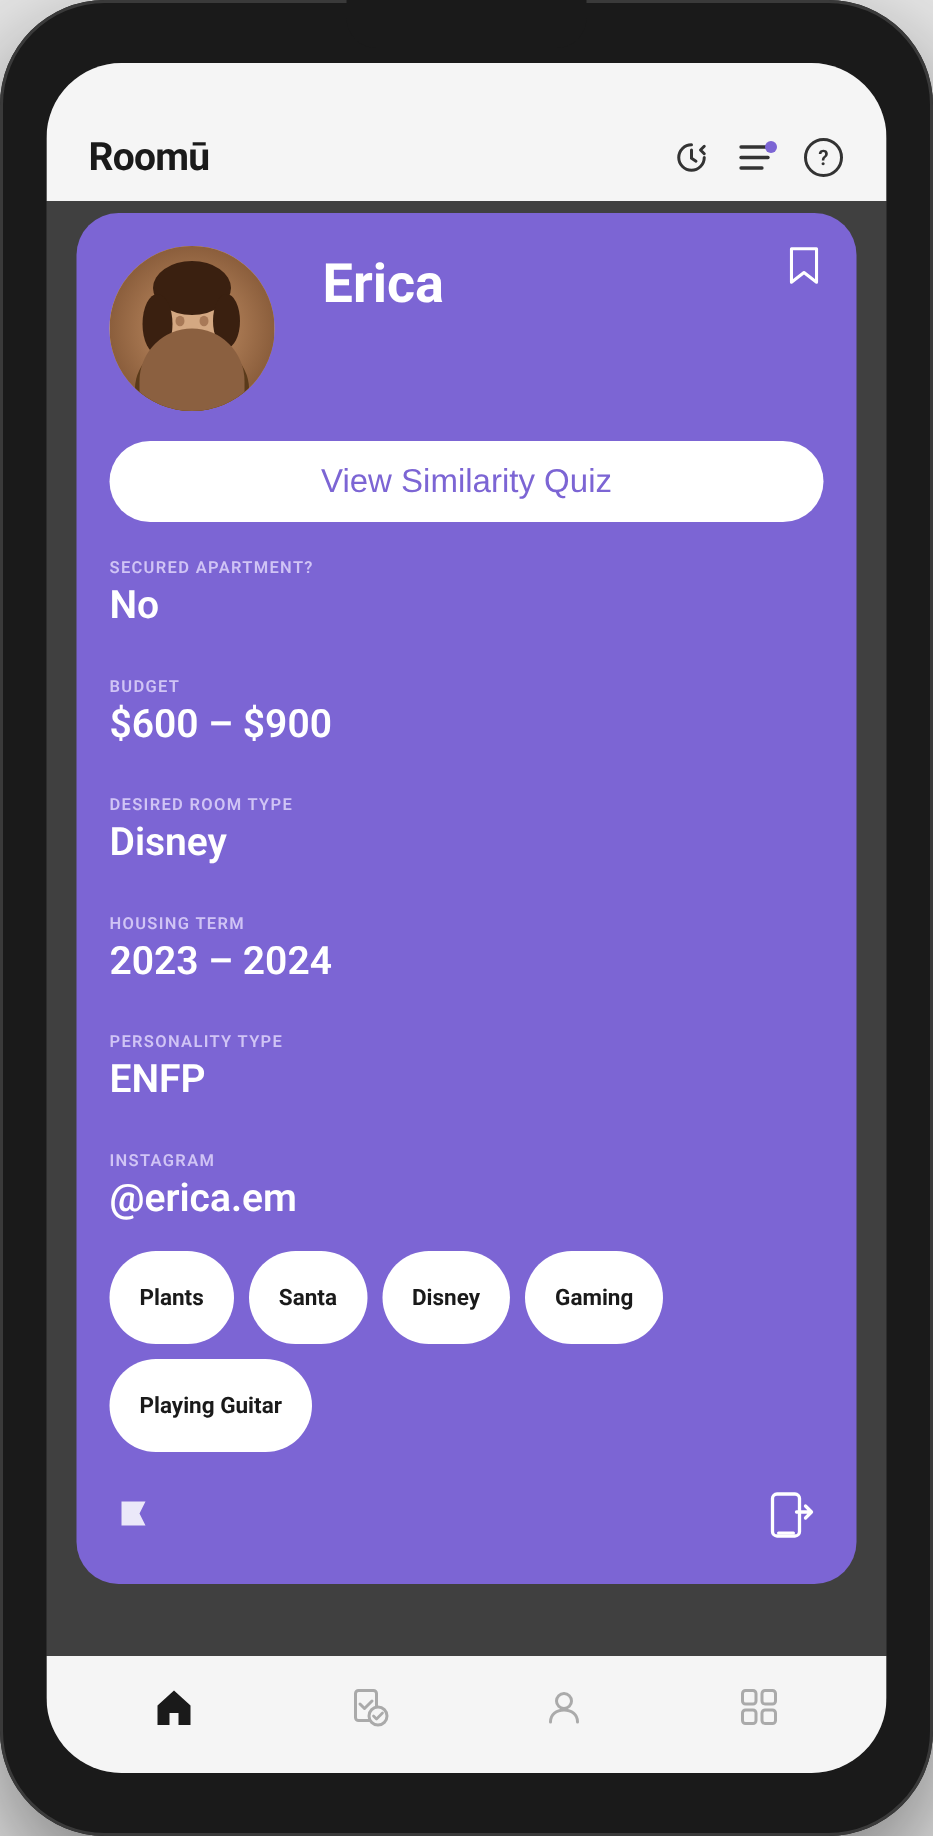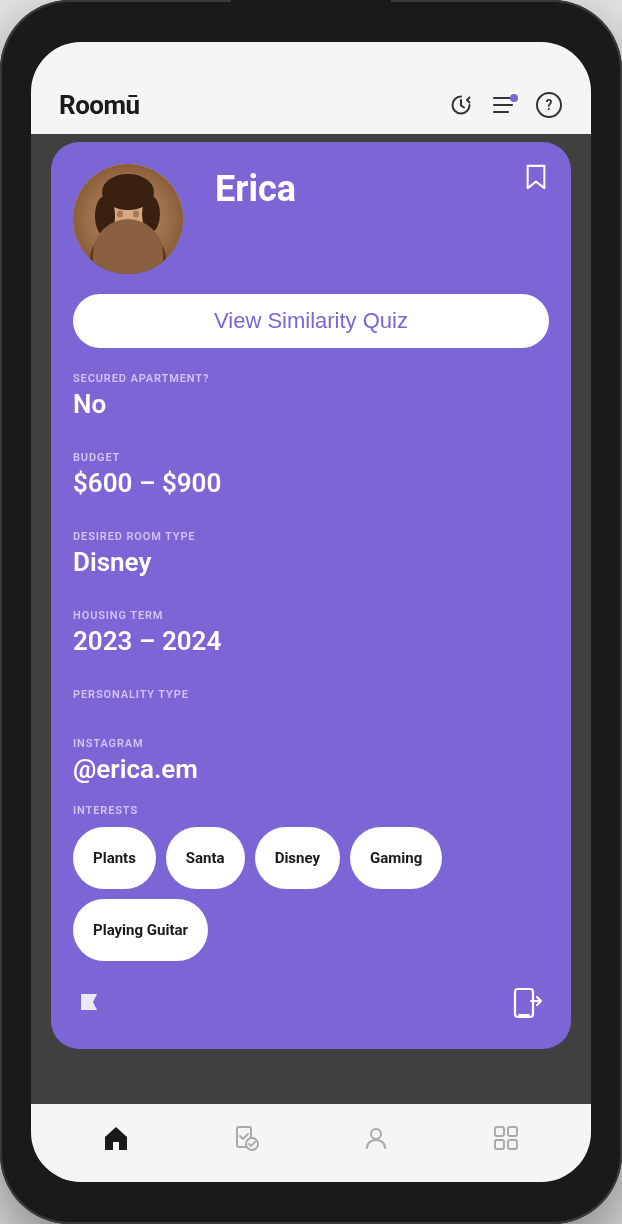--- a/index.html
+++ b/index.html
@@ -405,29 +405,29 @@
           <div class="info-item">
             <div class="info-label">DESIRED ROOM TYPE</div>
             <div class="info-value">Disney</div>
           </div>
           <div class="info-item">
             <div class="info-label">HOUSING TERM</div>
             <div class="info-value">2023 – 2024</div>
           </div>
           <div class="info-item">
             <div class="info-label">PERSONALITY TYPE</div>
+            <div class="info-value">ENFP</div>
           </div>
           <div class="info-item">
             <div class="info-label">INSTAGRAM</div>
             <div class="info-value">@erica.em</div>
           </div>
         </div>
 
         <div class="interests-section">
-          <div class="interests-label">INTERESTS</div>
           <div class="interests-tags">
             <div class="tag">Plants</div>
             <div class="tag">Santa</div>
             <div class="tag">Disney</div>
             <div class="tag">Gaming</div>
             <div class="tag">Playing Guitar</div>
           </div>
         </div>
 
         <div class="card-footer">

